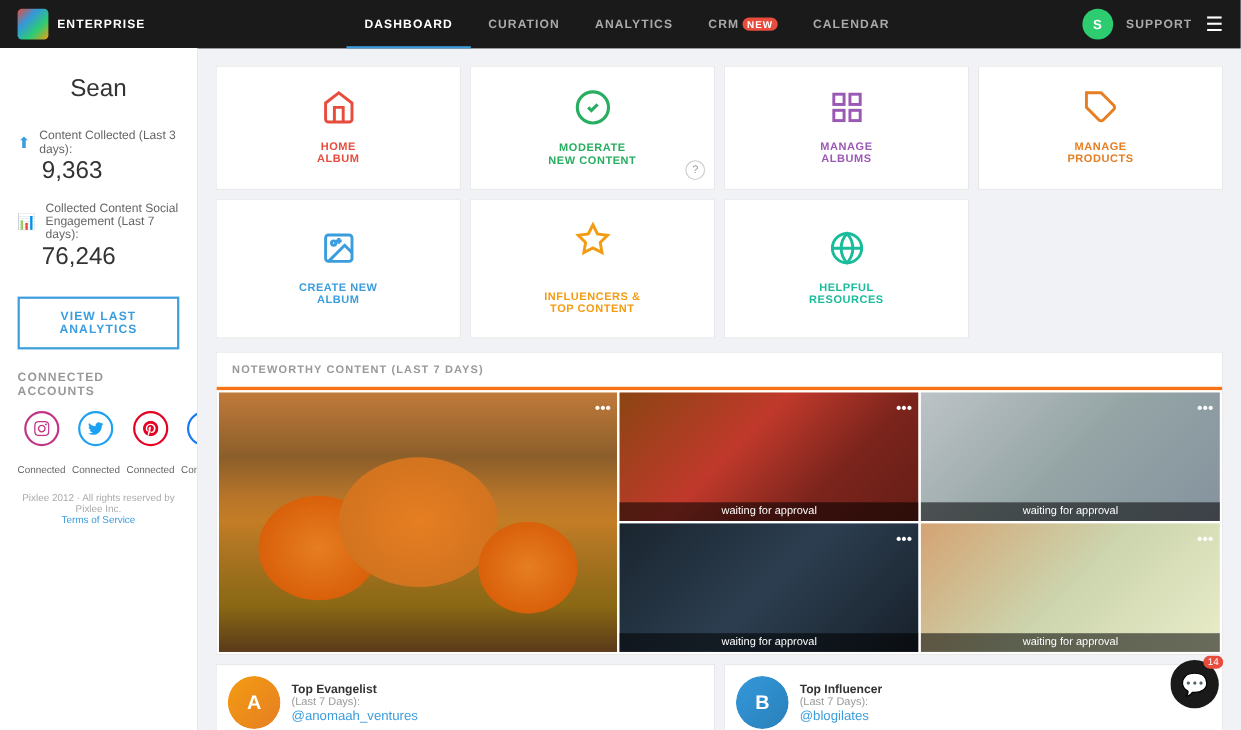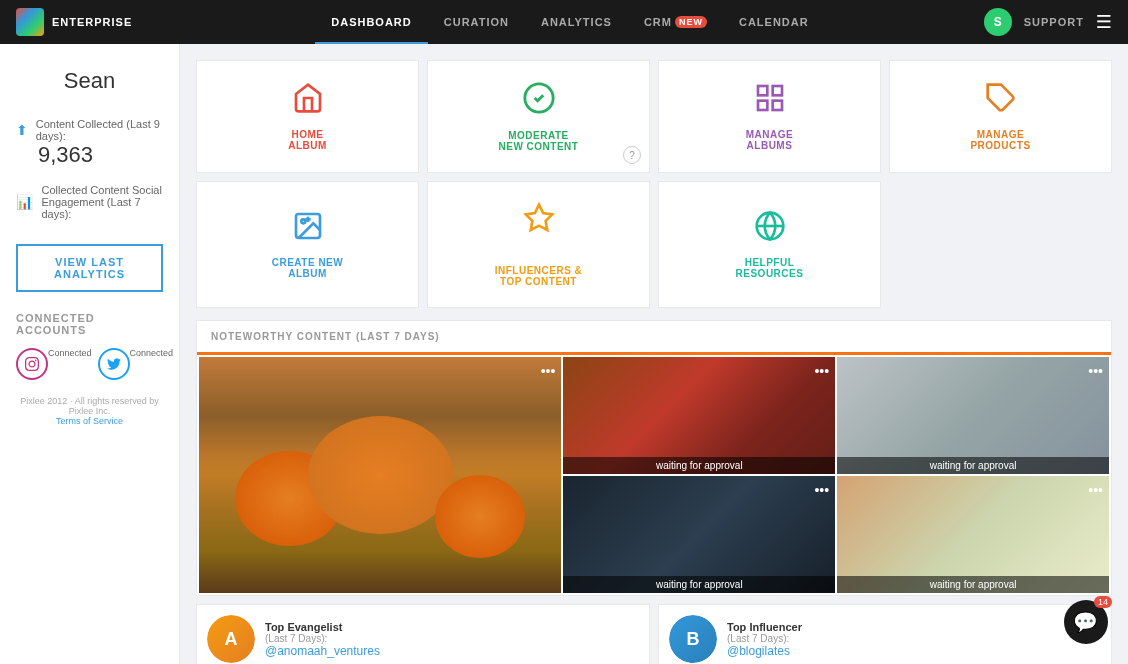--- a/index.html
+++ b/index.html
@@ -70,21 +70,21 @@
       display: block; width: 100%; border: 2px solid #3b9ddd;
       background: white; color: #3b9ddd; font-size: 11px; font-weight: 700;
       letter-spacing: 1px; padding: 10px; text-align: center; cursor: pointer;
       margin-top: 8px; margin-bottom: 20px;
     }
     .connected-header {
       font-size: 11px; font-weight: 700; color: #999; letter-spacing: 1px;
       margin-bottom: 12px; width: 100%; text-align: left;
     }
     .social-icons { display: flex; gap: 6px; width: 100%; justify-content: flex-start; }
-    .social-item { display: flex; align-items: flex-start; gap: 0; }
+    .social-item { display: flex; flex-direction: column; align-items: center; gap: 16px; }
     .social-circle {
       width: 32px; height: 32px; border-radius: 50%; display: flex;
       align-items: center; justify-content: center; font-size: 14px; cursor: pointer;
     }
     .social-circle.instagram { border: 2px solid #c13584; color: #c13584; }
     .social-circle.twitter { border: 2px solid #1da1f2; color: #1da1f2; }
     .social-circle.pinterest { border: 2px solid #e60023; color: #e60023; }
     .social-circle.facebook { border: 2px solid #1877f2; color: #1877f2; }
     .social-label { font-size: 9px; color: #666; }
     .footer-text { font-size: 9px; color: #aaa; margin-top: auto; text-align: center; }
@@ -198,30 +198,31 @@
 </nav>
 
 <div class="layout">
 
   <aside class="sidebar">
     <div class="sidebar-name">Sean</div>
 
     <div class="sidebar-stat">
       <div class="sidebar-stat-header">
         <span class="stat-icon">⬆</span>
-        <span class="stat-label">Content Collected (Last 9 days):</span>
+        <span class="stat-label">Content Collected (Last 3 days):</span>
       </div>
       <div class="stat-value">9,363</div>
     </div>
 
     <div class="sidebar-stat">
       <div class="sidebar-stat-header">
         <span class="stat-icon">📊</span>
         <span class="stat-label">Collected Content Social Engagement (Last 7 days):</span>
       </div>
+      <div class="stat-value">76,246</div>
     </div>
 
     <button class="view-btn">VIEW LAST ANALYTICS</button>
 
     <div class="connected-header">CONNECTED ACCOUNTS</div>
 
     <div class="social-icons">
       <div class="social-item">
         <div class="social-circle instagram">
           <svg width="14" height="14" viewBox="0 0 24 24" fill="currentColor">

